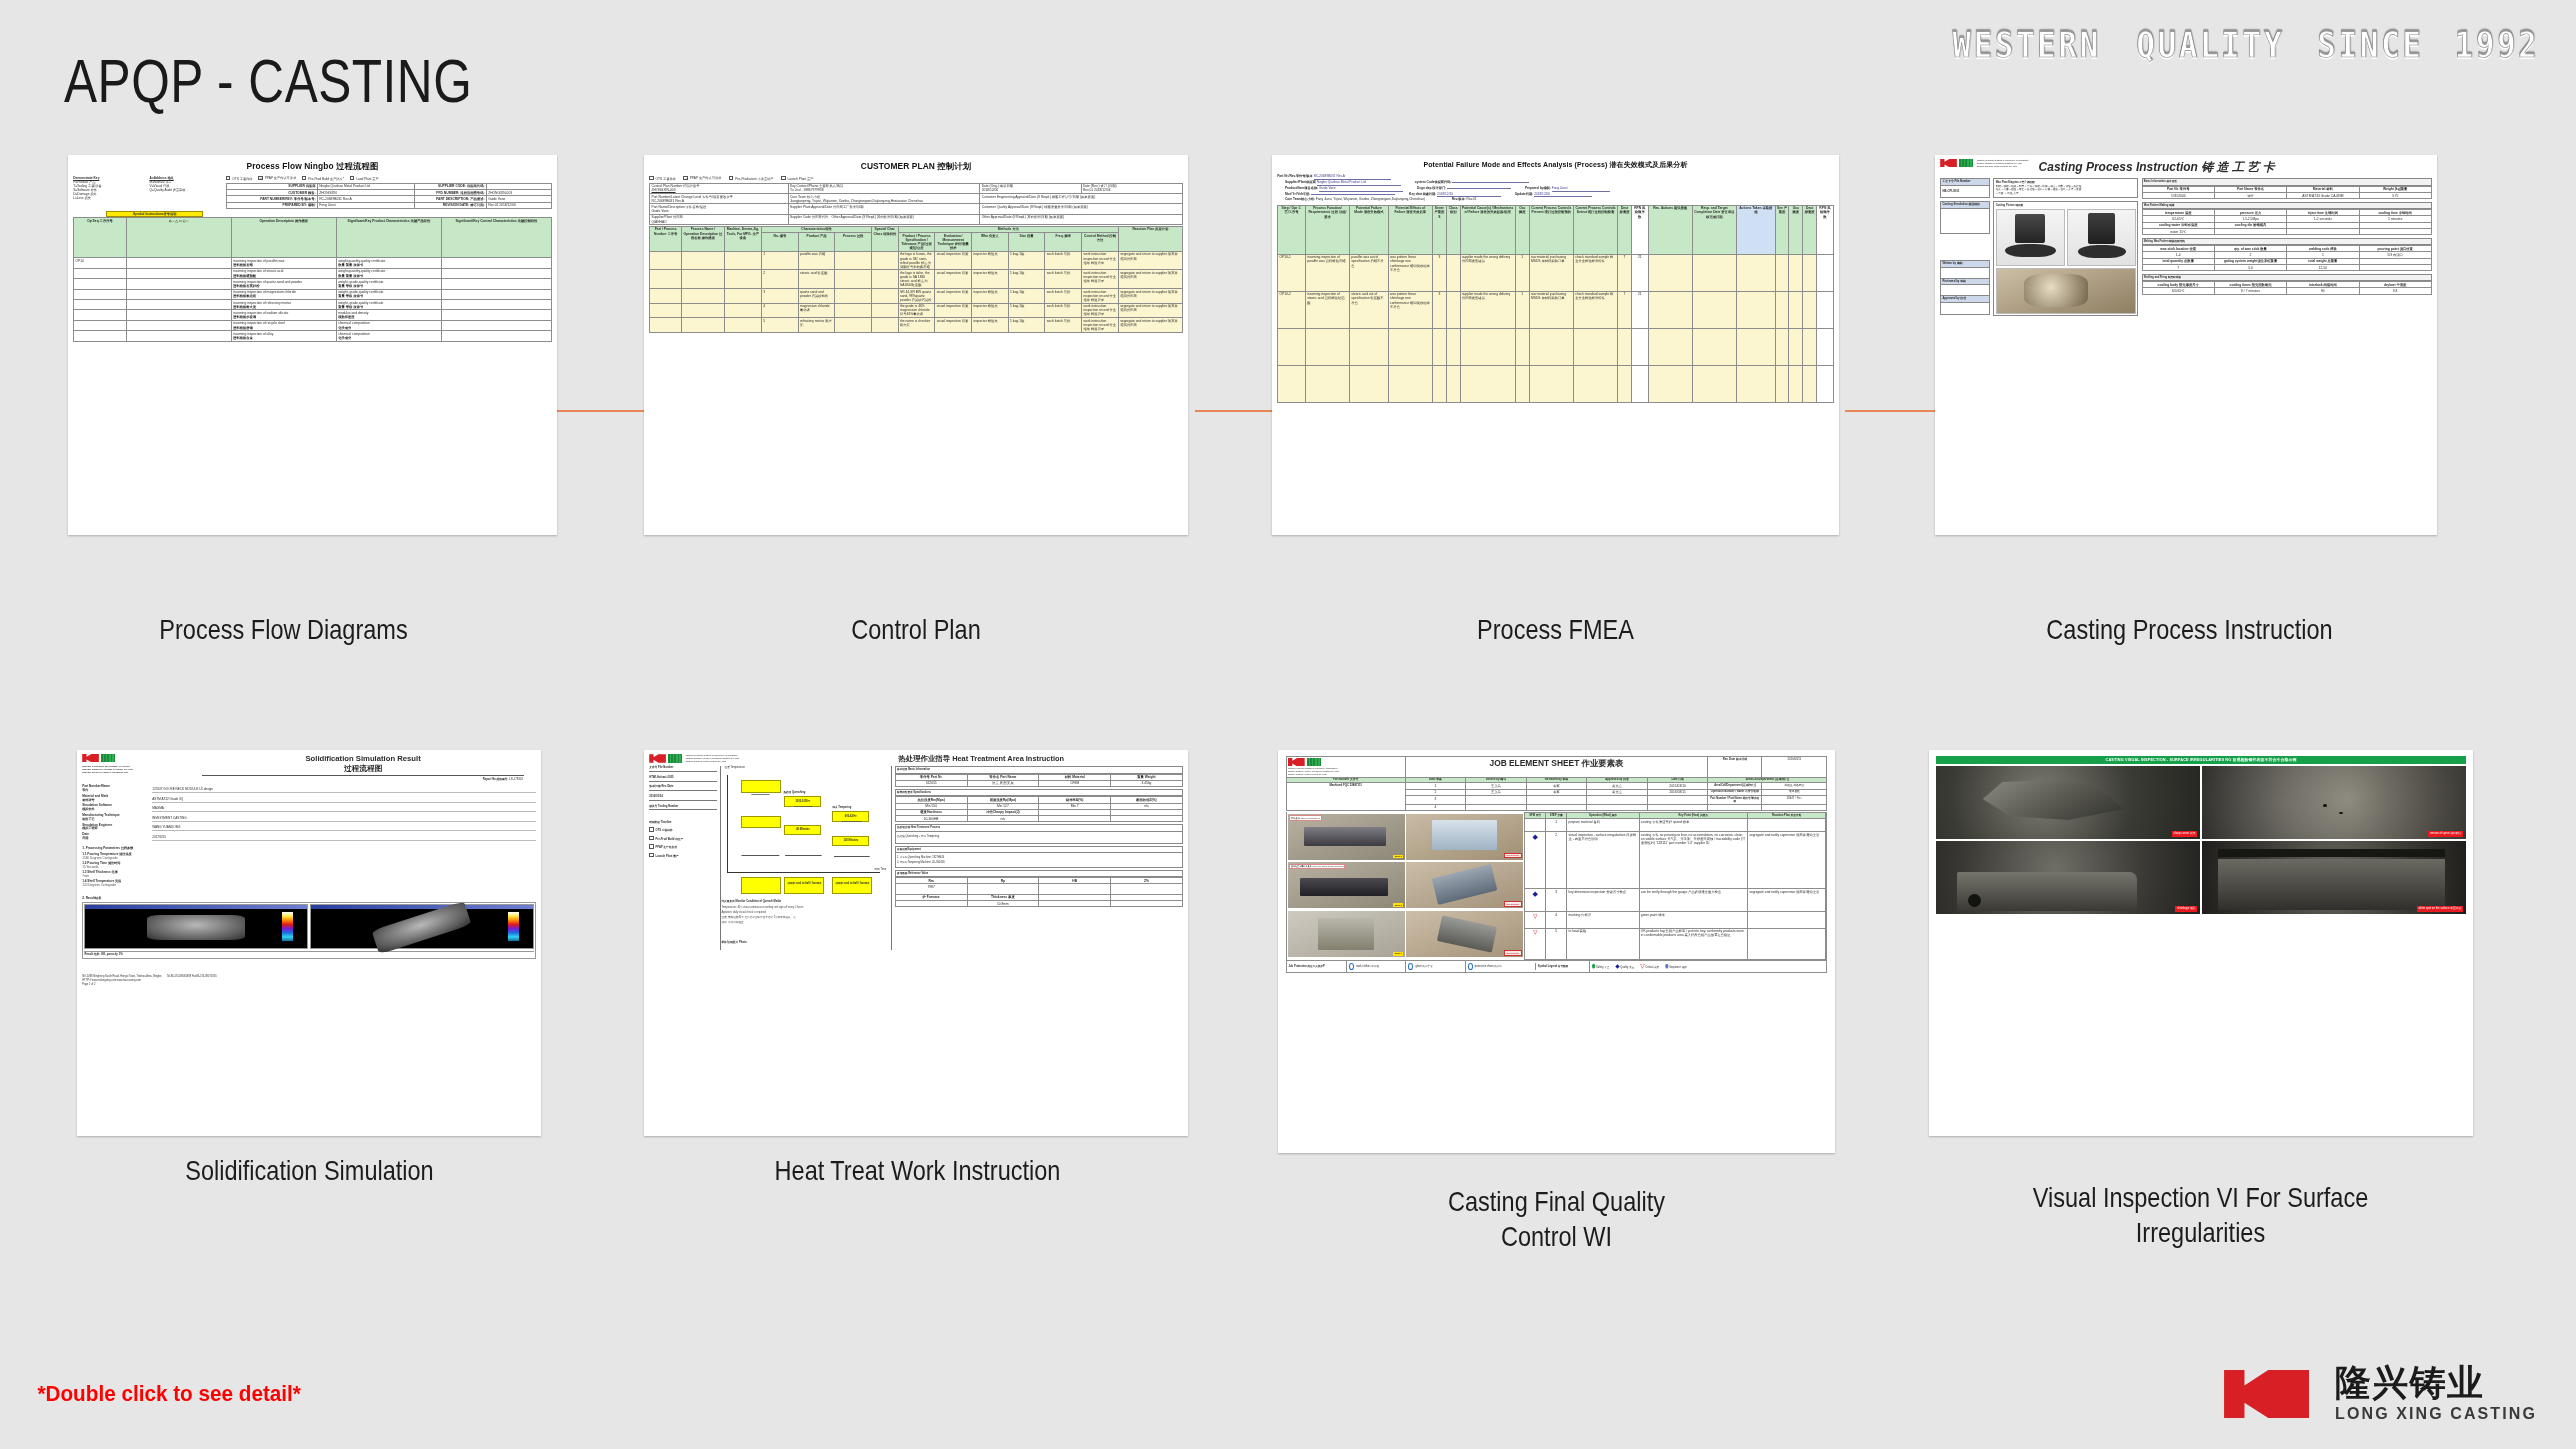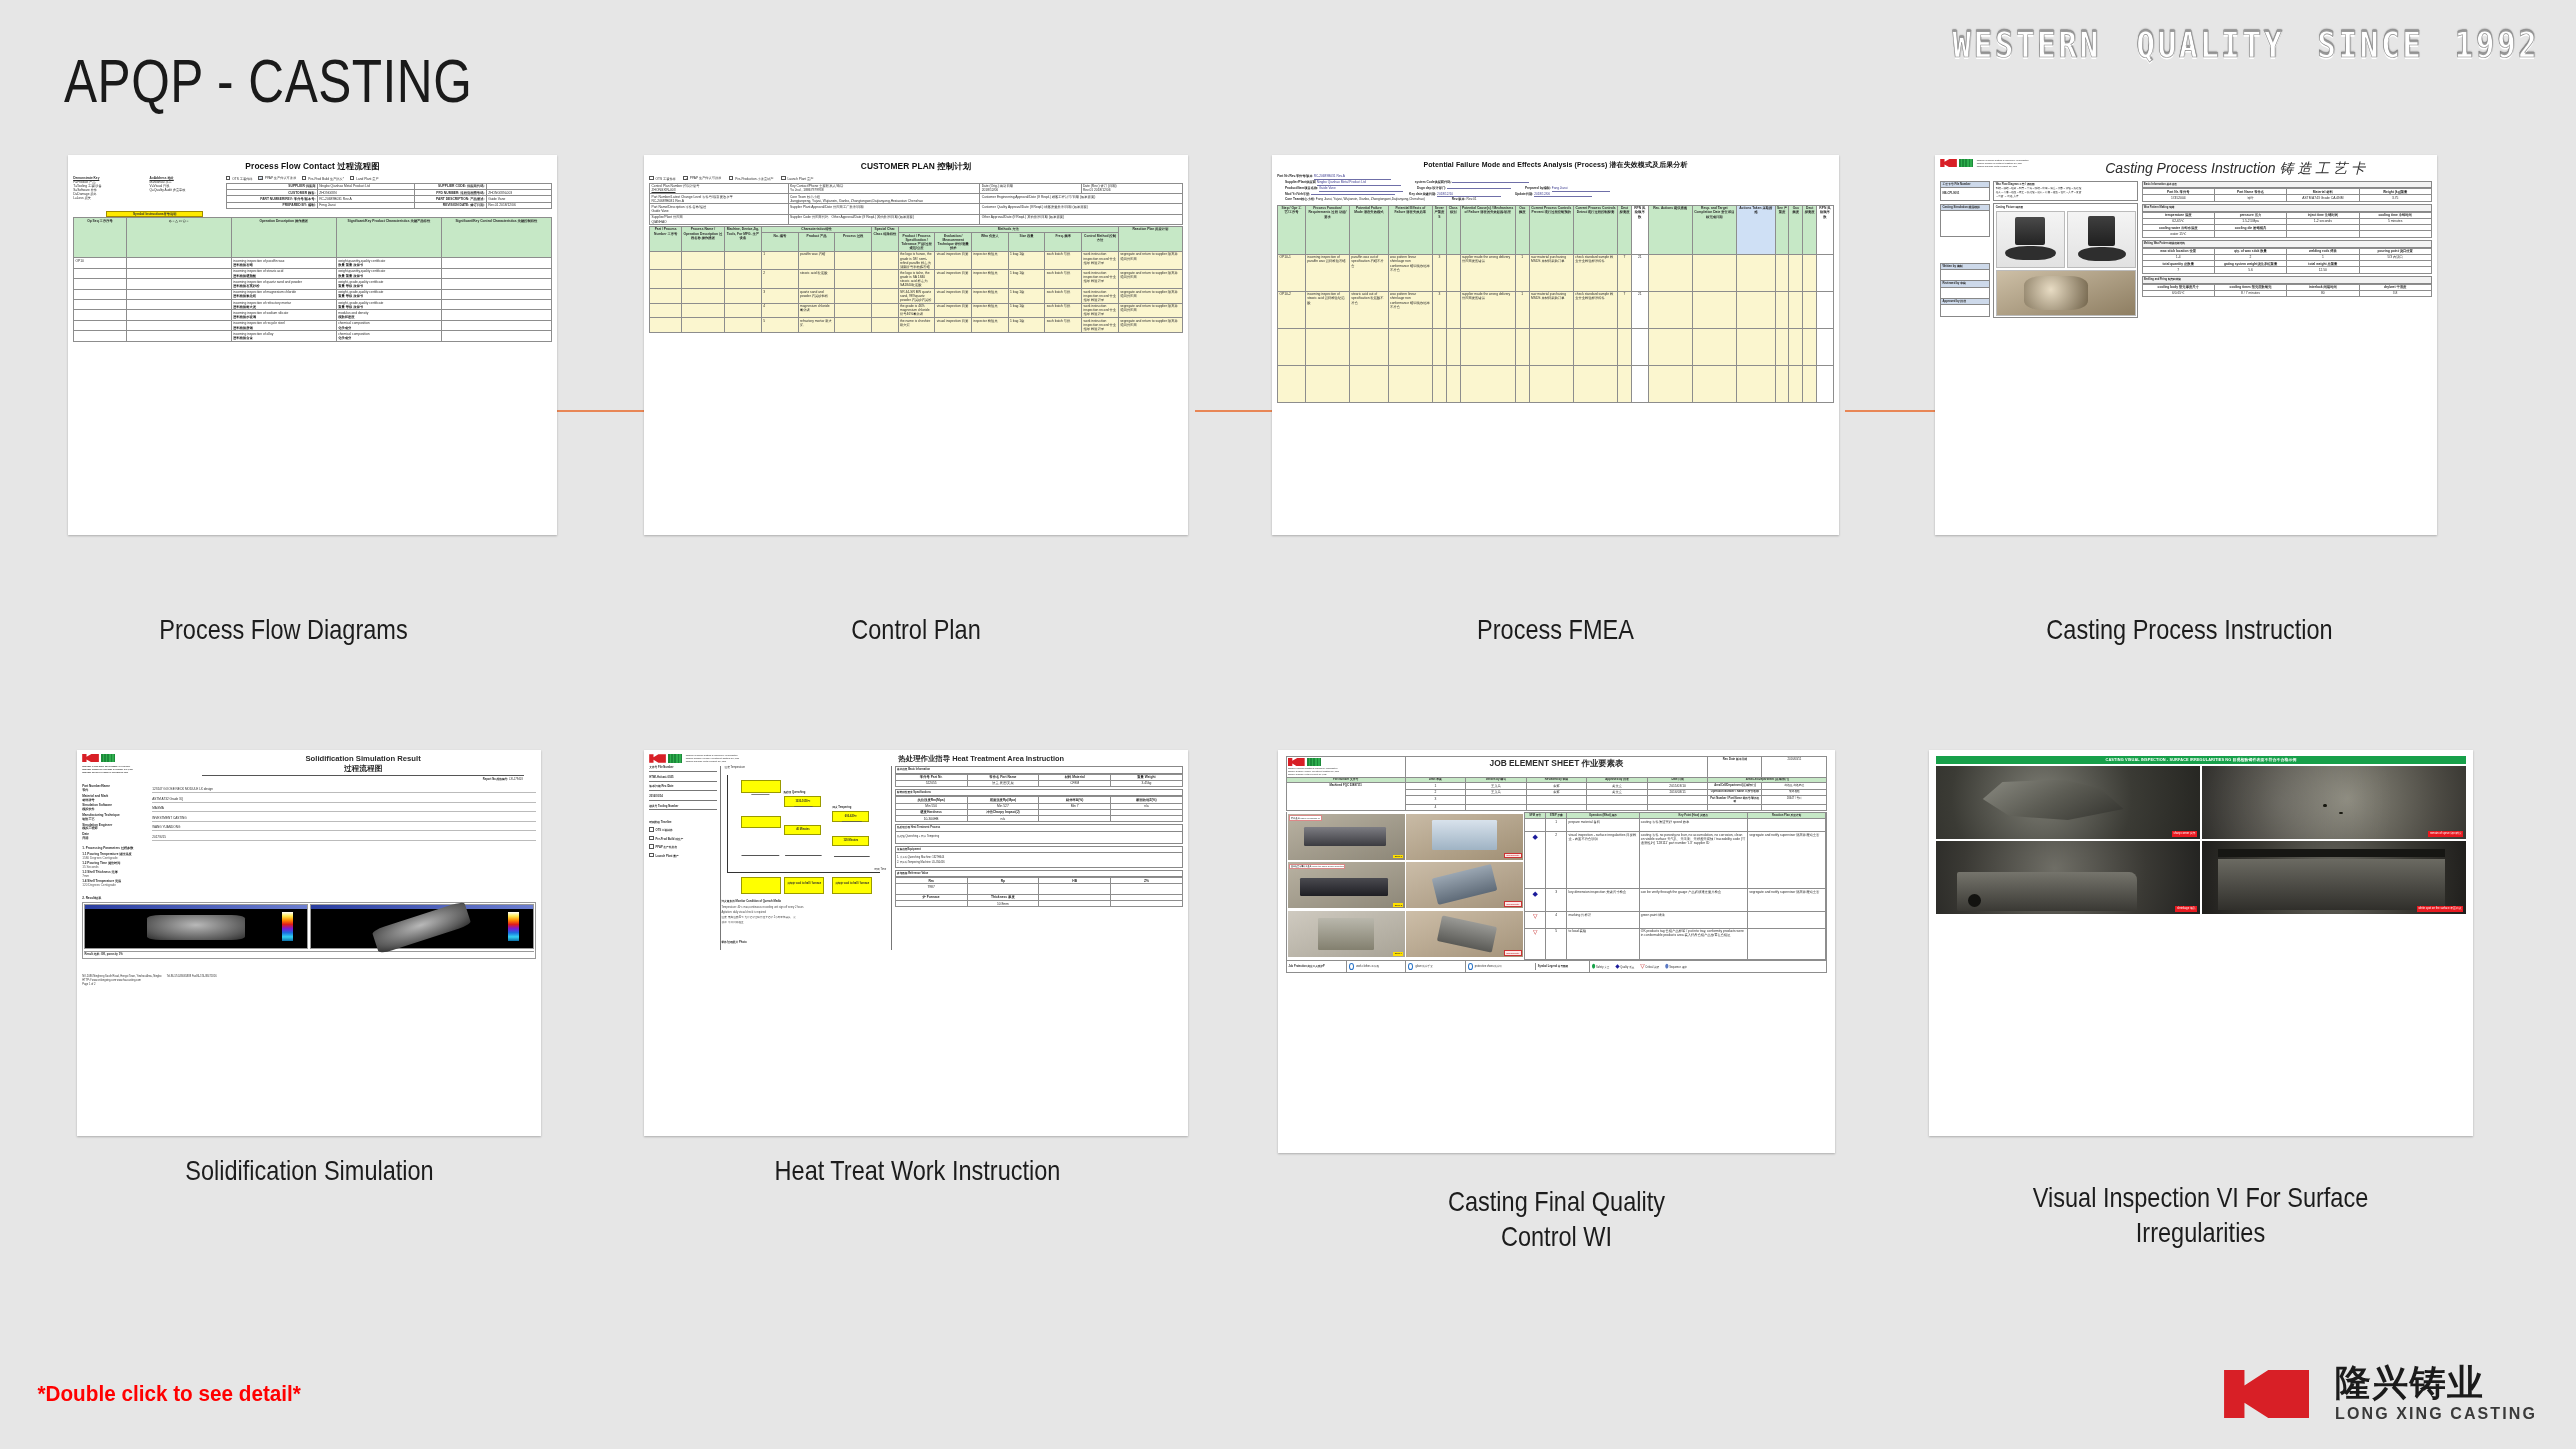--- a/index.html
+++ b/index.html
@@ -144,21 +144,21 @@
     <span class="brand-word">SINCE</span>
     <span class="brand-word">1992</span>
   </div>
 
   <div class="accent-rule" style="left:554px; top:410px; width:90px;"></div>
   <div class="accent-rule" style="left:1195px; top:410px; width:77px;"></div>
   <div class="accent-rule" style="left:1845px; top:410px; width:93px;"></div>
 
   <div class="thumb" style="left:68px; top:155px; width:489px; height:380px;">
     <div class="doc blur">
-      <div class="doc-title">Process Flow Contact 过程流程图</div>
+      <div class="doc-title">Process Flow Ningbo 过程流程图</div>
 
       <div style="display:flex; gap:6.4px; font-size:3.2px;">
         <div style="width:70px;">
           <div style="font-weight:700; text-decoration:underline;">Demonstrate Key</div>
           <div>P=Product 产品</div>
           <div>T=Tooling 工装/设备</div>
           <div>S=Software 软件</div>
           <div>D=Damage 损坏</div>
           <div>L=Loss 损失</div>
         </div>
@@ -571,21 +571,21 @@
       <div style="display:flex; align-items:flex-start; gap:3.9px;">
         <span class="lxmark">
             <span class="red"></span>
             <span class="grn"></span>
           </span>
         <div style="font-size:2.3px; line-height:1.3; width:58px;">
           <div>Ningbo Longxing Casting &amp; Machinery Manufactory</div>
           <div>Ningbo Tenghui Investment Casting Co.,LTD</div>
           <div>Ningbo Qianhao Metal Product Co.,LTD</div>
         </div>
-        <div style="flex:1; text-align:center; font-size:14px; font-weight:400; font-style:italic; padding-top:1.3px;">Casting Process Instruction 铸 造 工 艺 卡</div>
+        <div style="flex:1; text-align:left; font-size:12px; font-weight:700; font-style:italic; padding-top:1.3px;">Casting Process Instruction 铸 造 工 艺 卡</div>
       </div>
 
       <div style="display:flex; gap:3.2px; margin-top:3.2px;">
 
         <div style="width:50px;">
           <div style="border:0.4px solid #888;">
             <div style="background:#cdd9ea; font-size:2.8px; font-weight:700; padding:1px 1.3px; border-bottom:0.4px solid #888;">工艺卡号 File Number</div>
             <div style="font-size:2.8px; font-weight:700; padding:3.9px 1.3px;">NB-CPI-0001</div>
           </div>
           <div style="border:0.4px solid #888; margin-top:3.2px; height:33px;">

